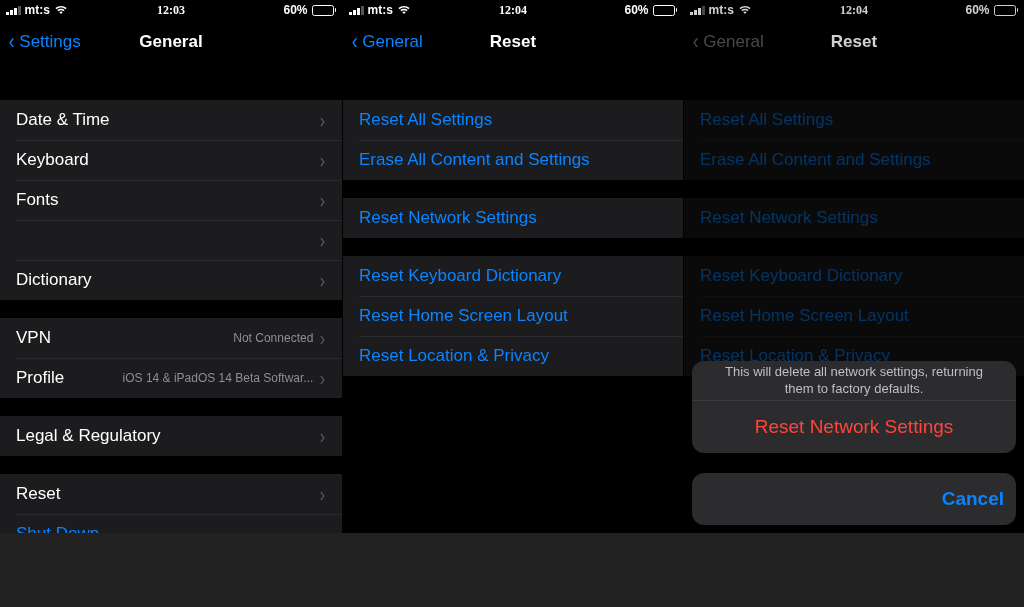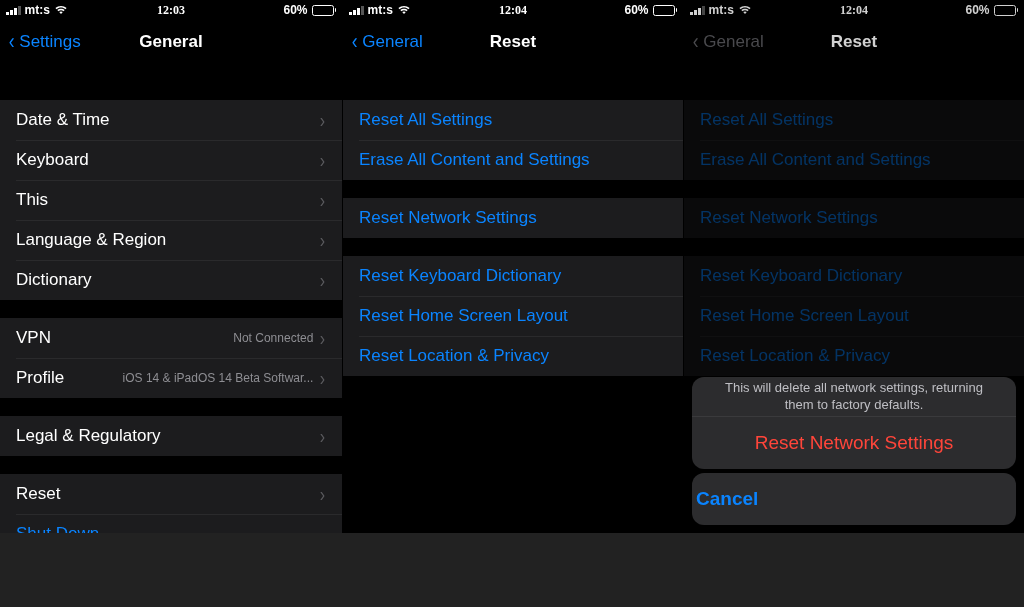--- a/index.html
+++ b/index.html
@@ -97,23 +97,23 @@
   }
   .sheet .msg{
     color:#bfbfc4;font-size:13px;text-align:center;padding:2px 18px;line-height:1.35;
   }
   .sheet .btn{
     border-top:1px solid var(--sheet-sep);
     text-align:center;font-size:19px;padding:15px 0;cursor:pointer;
   }
   .sheet .btn.destructive{color:var(--destructive);}
   .cancel{
-    margin-top:4px;background:var(--sheet);border-radius:12px;
-    text-align:left;font-size:19px;font-weight:600;color:var(--accent);
-    padding:15px 4px;cursor:pointer;
+    margin-top:20px;background:var(--sheet);border-radius:12px;
+    text-align:right;font-size:19px;font-weight:600;color:var(--accent);
+    padding:15px 12px;cursor:pointer;
   }
   
   .dim{opacity:0.48;}
 </style>
 </head>
 <body>
 
 <div class="screen s0">
   <div class="status">
     <div class="left">
@@ -153,26 +153,25 @@
           <span class="label">Date &amp; Time</span>
           <span style="flex: 1 1 0%;"></span>
           <span class="chev">›</span>
         </div>
         <div class="row">
           <span class="label">Keyboard</span>
           <span style="flex: 1 1 0%;"></span>
           <span class="chev">›</span>
         </div>
         <div class="row">
-          <span class="label">This</span>
-          <span style="flex: 1 1 0%;"></span>
-          <span class="chev">›</span>
-        </div>
-        <div class="row">
-          <span class="label">Language &amp; Region</span>
+          <span class="label">Fonts</span>
+          <span style="flex: 1 1 0%;"></span>
+          <span class="chev">›</span>
+        </div>
+        <div class="row">
           <span style="flex: 1 1 0%;"></span>
           <span class="chev">›</span>
         </div>
         <div class="row">
           <span class="label">Dictionary</span>
           <span style="flex: 1 1 0%;"></span>
           <span class="chev">›</span>
         </div>
       </div>
       <div class="gap"></div>

